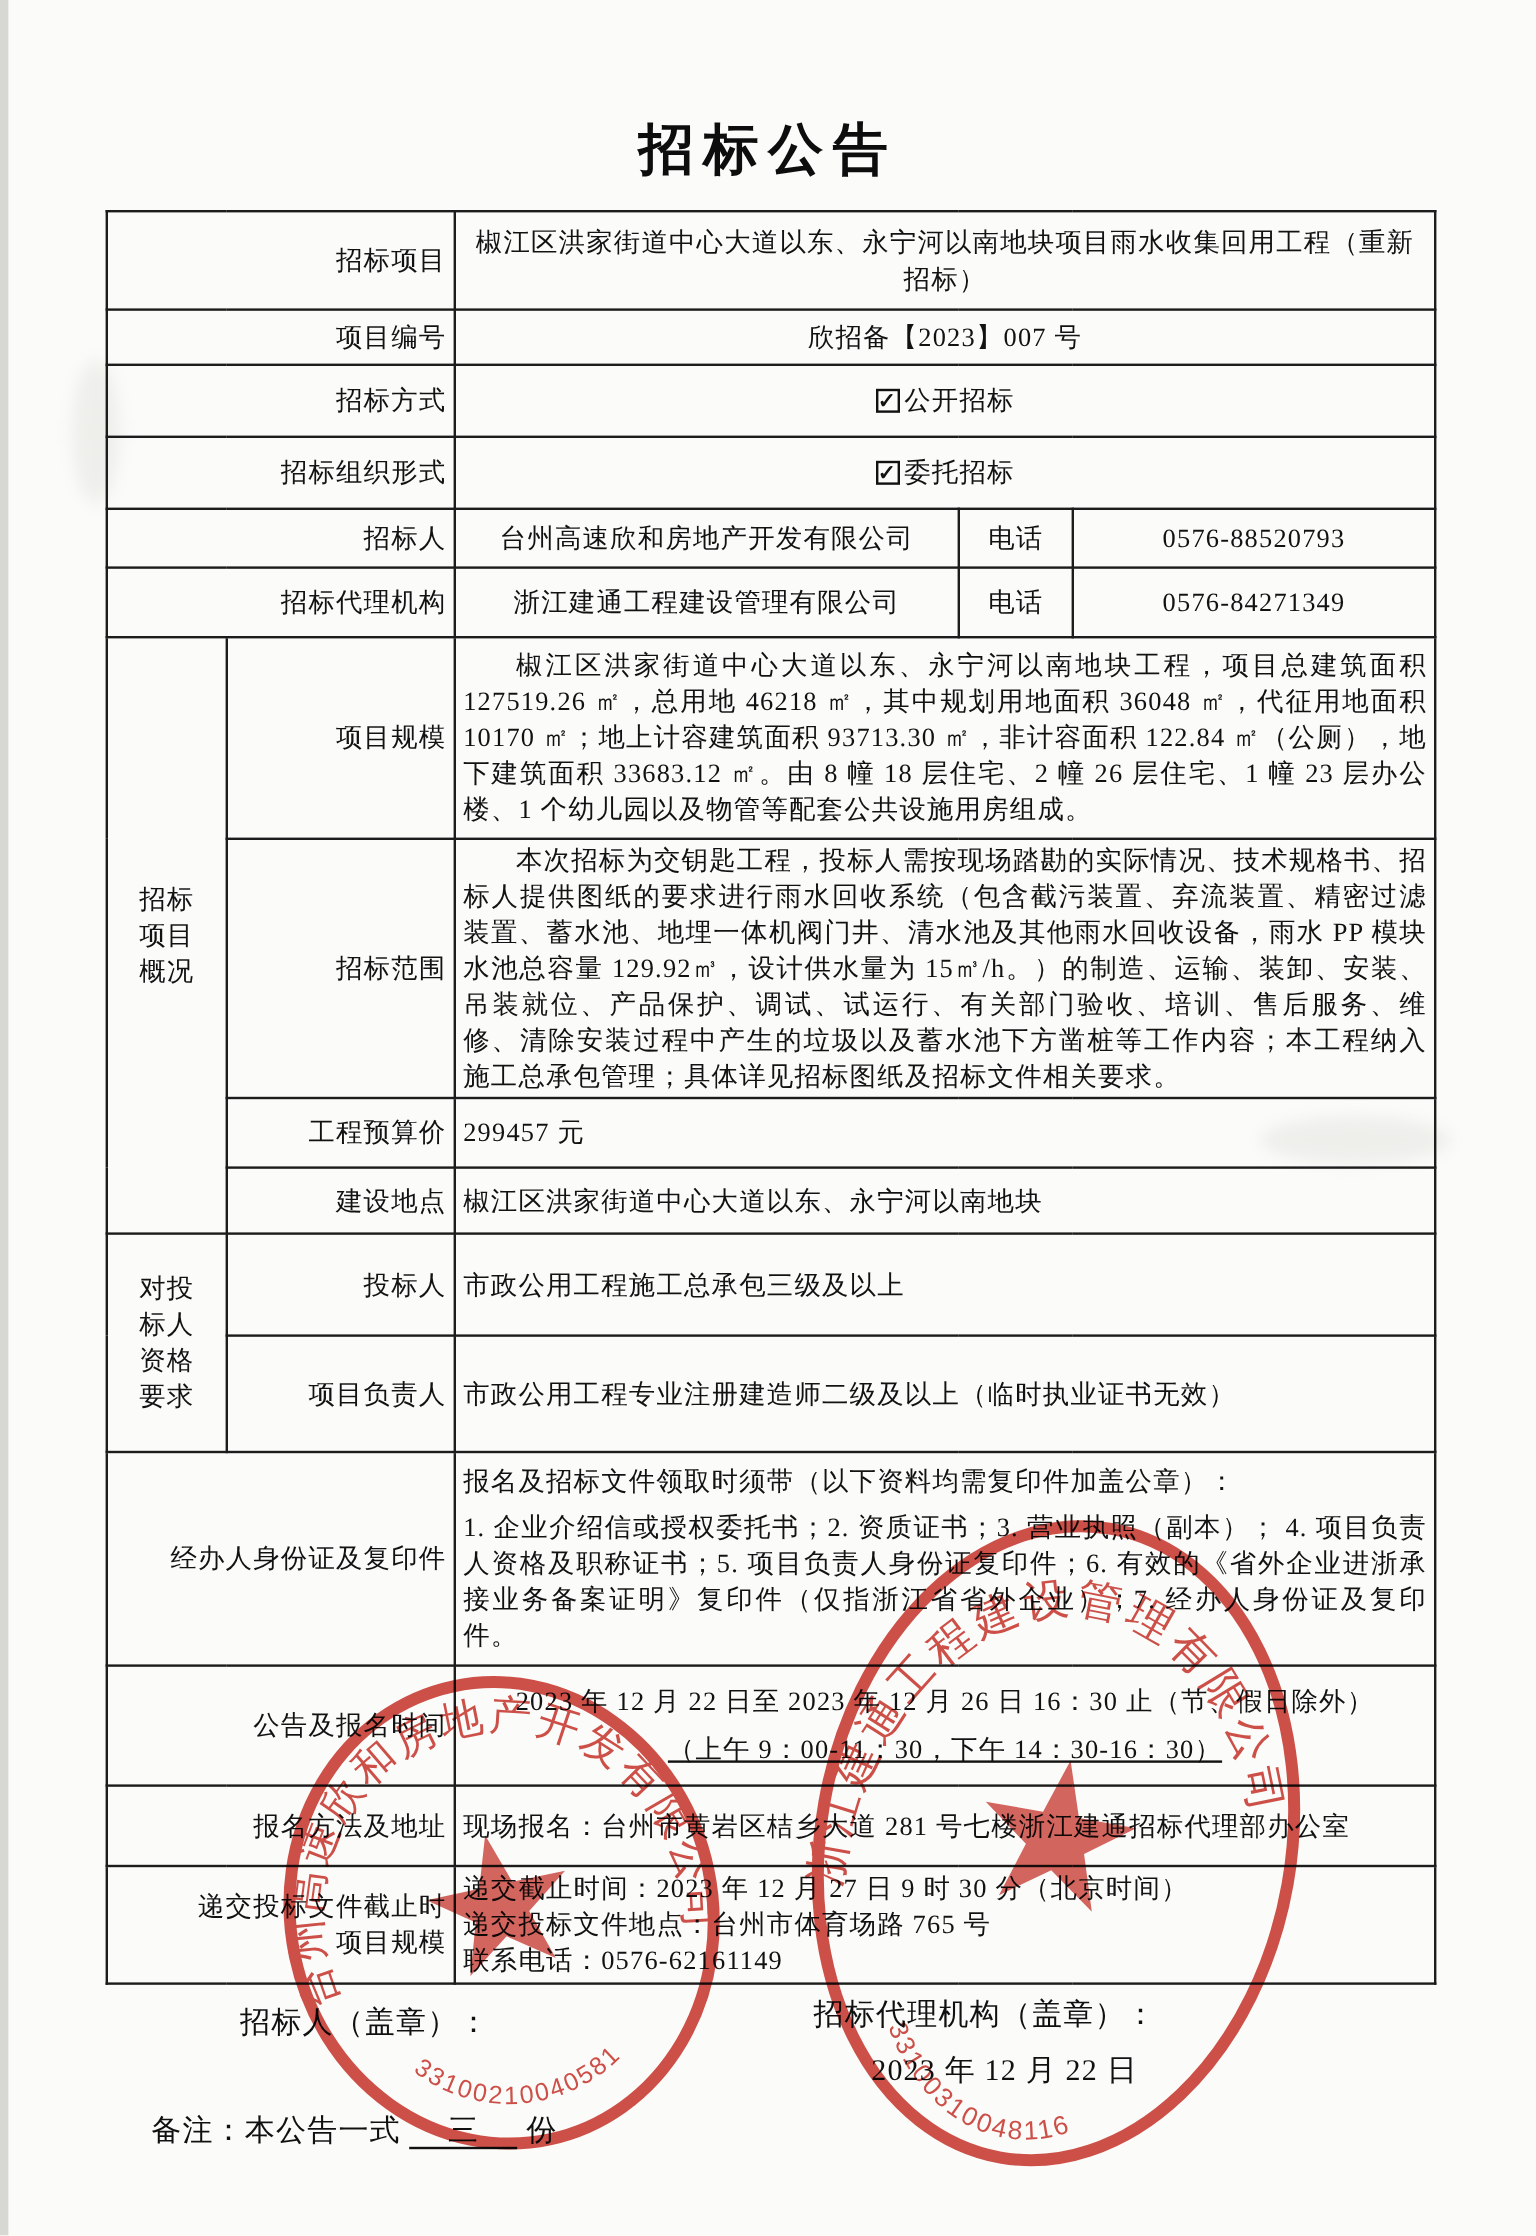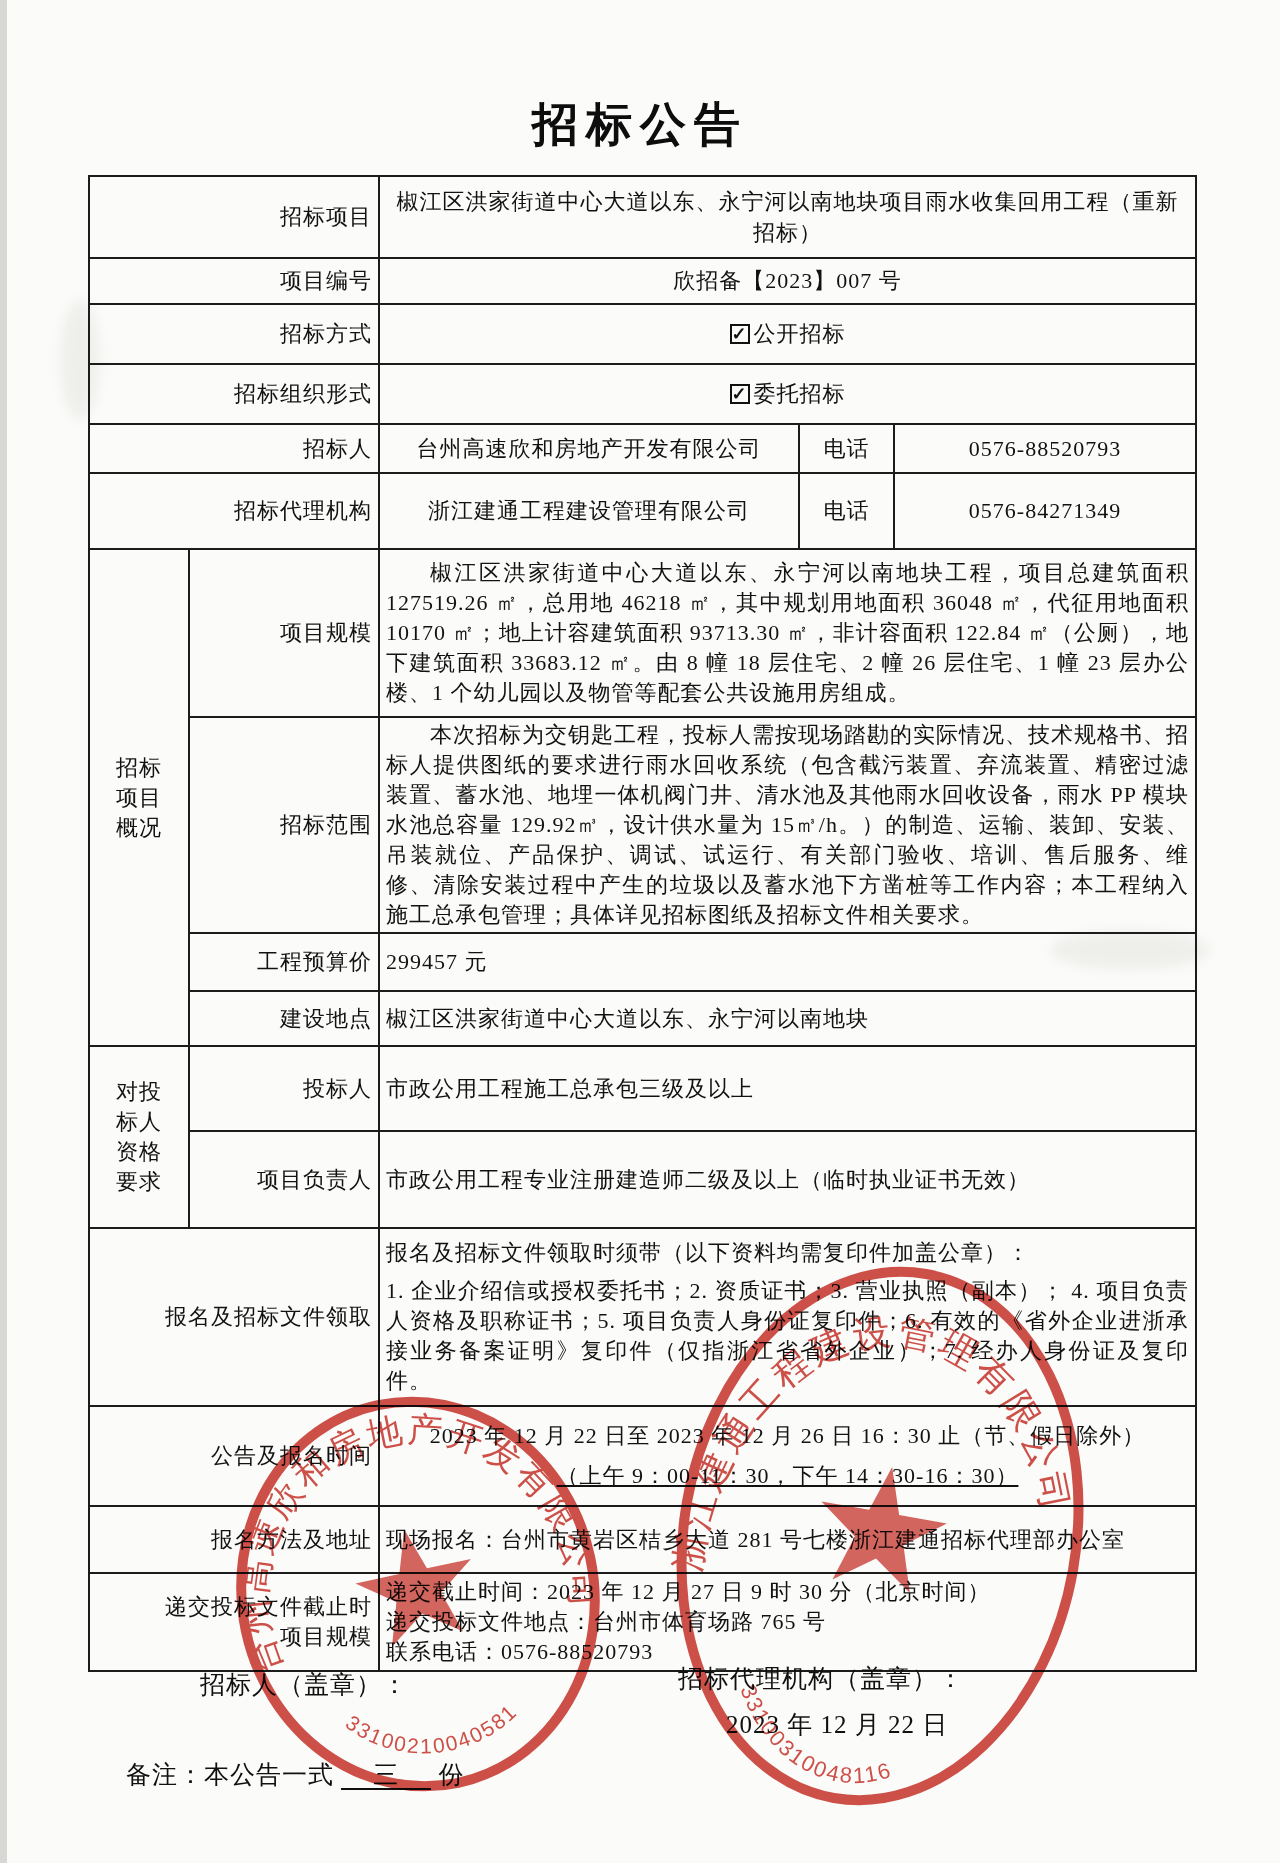--- a/index.html
+++ b/index.html
@@ -99,21 +99,21 @@
     </td>
   </tr>
 
   <tr style="height:49px">
     <td colspan="2" class="lbl">招标人</td>
     <td class="center">台州高速欣和房地产开发有限公司</td>
     <td class="center">电话</td>
     <td class="center">0576-88520793</td>
   </tr>
 
-  <tr style="height:76px">
+  <tr style="height:58px">
     <td colspan="2" class="lbl">招标代理机构</td>
     <td class="center">浙江建通工程建设管理有限公司</td>
     <td class="center">电话</td>
     <td class="center">0576-84271349</td>
   </tr>
 
   <tr style="height:168px">
     <td rowspan="4" class="vlbl">招标
 项目
 概况</td>
@@ -148,21 +148,21 @@
     <td class="lbl">投标人</td>
     <td colspan="3" class="val">市政公用工程施工总承包三级及以上</td>
   </tr>
 
   <tr style="height:97px">
     <td class="lbl">项目负责人</td>
     <td colspan="3" class="val">市政公用工程专业注册建造师二级及以上（临时执业证书无效）</td>
   </tr>
 
   <tr style="height:178px">
-    <td colspan="2" class="lbl">报名及招标文件领取</td>
+    <td colspan="2" class="lbl">经办人身份证及复印件</td>
     <td colspan="3" class="para">
       <div>报名及招标文件领取时须带（以下资料均需复印件加盖公章）：</div>
       <div style="margin-top:8px;">1. 企业介绍信或授权委托书；2. 资质证书；3. 营业执照（副本）； 4. 项目负责人资格及职称证书；5. 项目负责人身份证复印件；6.  有效的《省外企业进浙承接业务备案证明》复印件（仅指浙江省省外企业）；7. 经办人身份证及复印件。</div>
     </td>
   </tr>
 
   <tr style="height:100px">
     <td colspan="2" class="lbl">公告及报名时间</td>
     <td colspan="3" class="center">
       <div>2023 年 12 月 22 日至 2023 年 12 月 26 日 16：30 止（节、假日除外）</div>
@@ -174,21 +174,21 @@
     <td colspan="2" class="lbl">报名方法及地址</td>
     <td colspan="3" class="val">现场报名：台州市黄岩区桔乡大道 281 号七楼浙江建通招标代理部办公室</td>
   </tr>
 
   <tr style="height:98px">
     <td colspan="2" class="lbl two-line">递交投标文件截止时
 项目规模</td>
     <td colspan="3" class="val">
       <div>递交截止时间：2023 年 12 月 27 日 9 时 30 分（北京时间）</div>
       <div>递交投标文件地点：台州市体育场路 765 号</div>
-      <div>联系电话：0576-88520793</div>
+      <div>联系电话：0576-62161149</div>
     </td>
   </tr>
 </tbody>
   </table>
 
 <div class="seal-line" style="left:200px;top:1668px;">招标人（盖章）：</div>
 <div class="seal-line" style="left:678px;top:1662px;">招标代理机构（盖章）：</div>
 <div class="seal-line" style="left:726px;top:1708px;">2023 年 12 月 22 日</div>
 
 <div class="seal-line" style="left:126px;top:1758px;">

